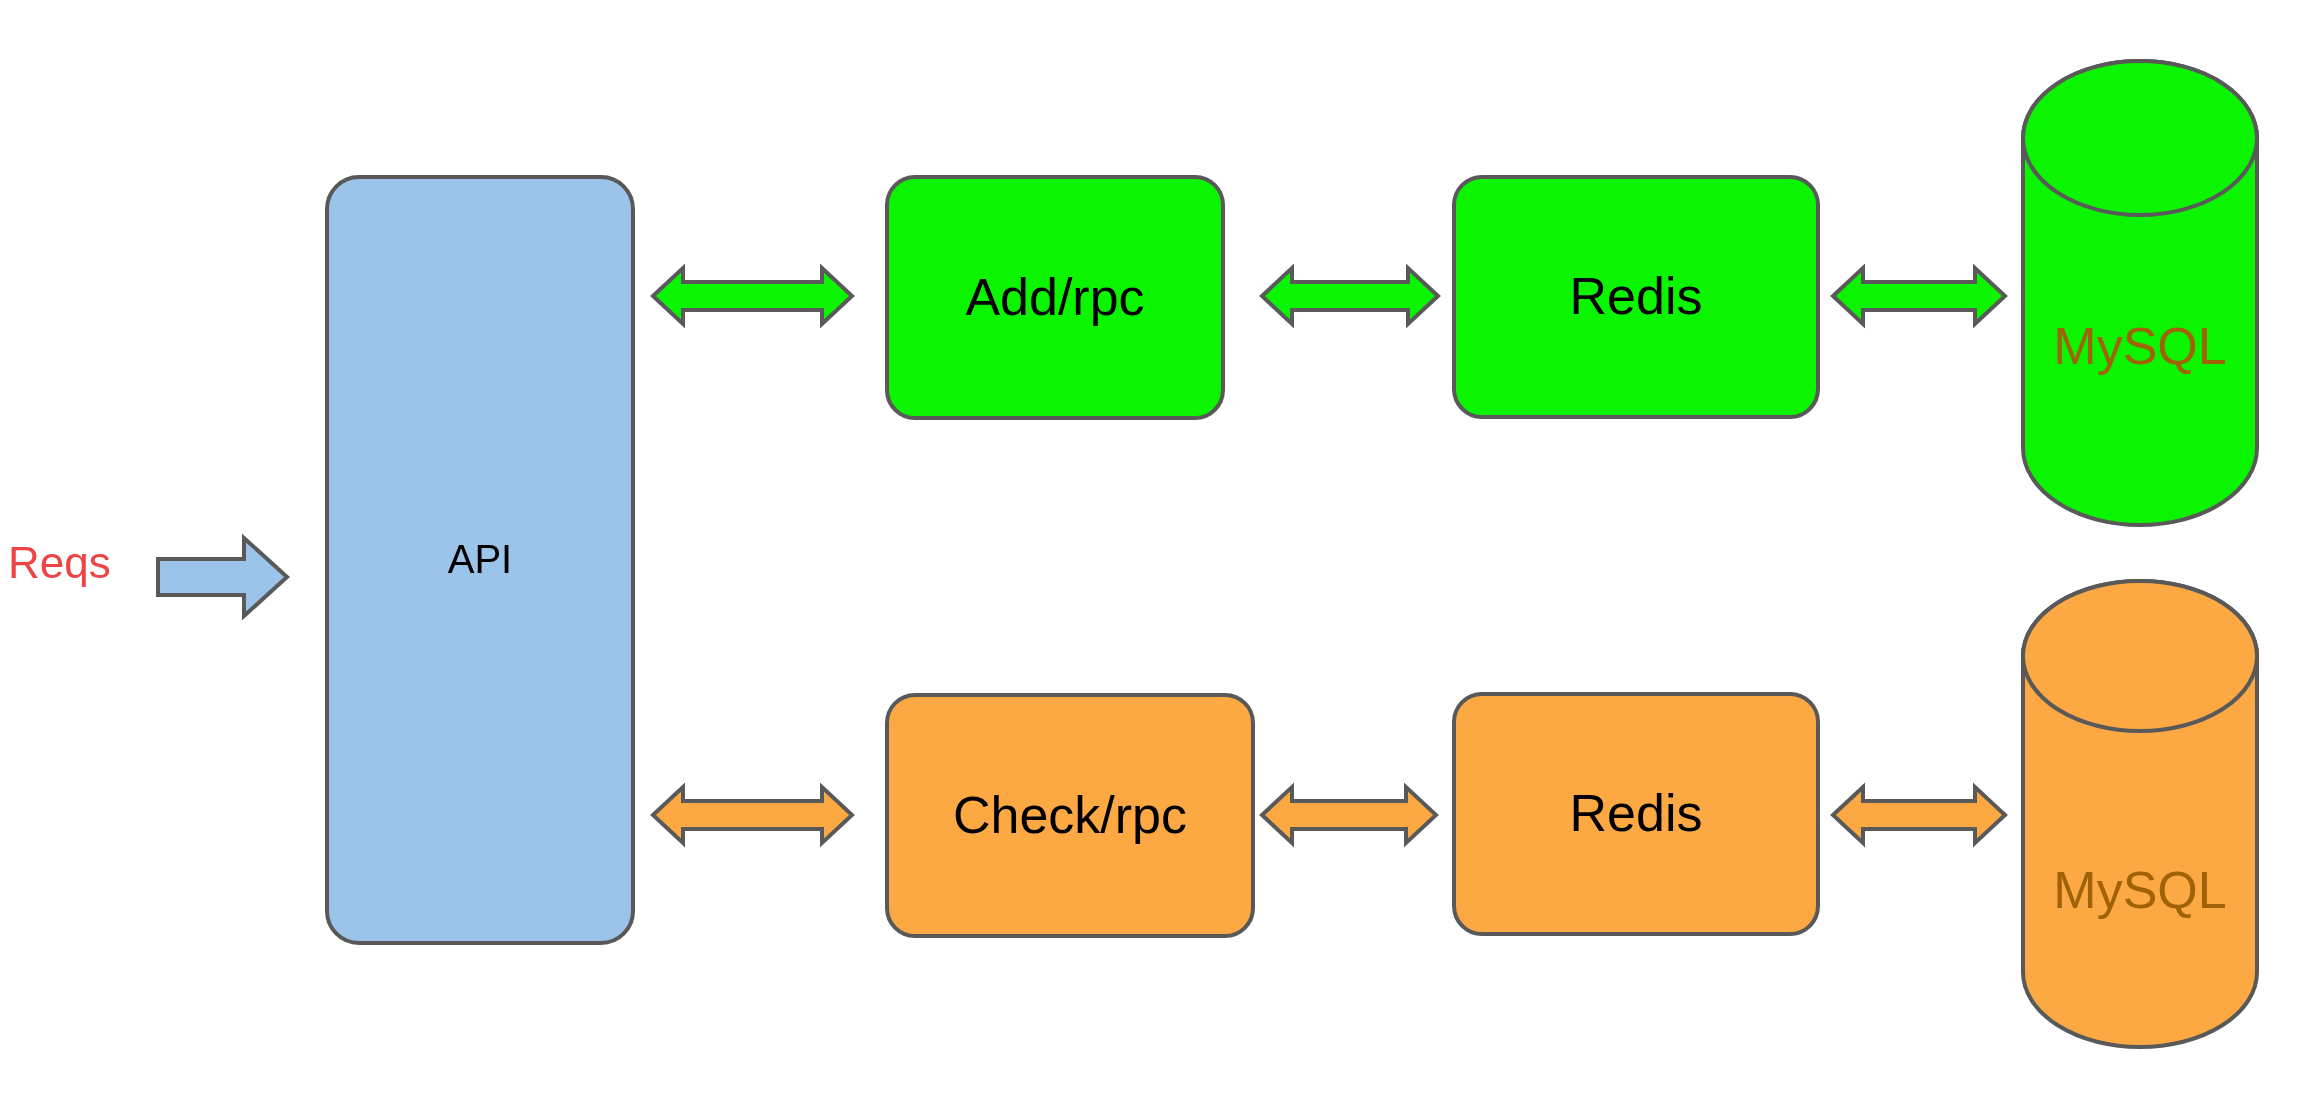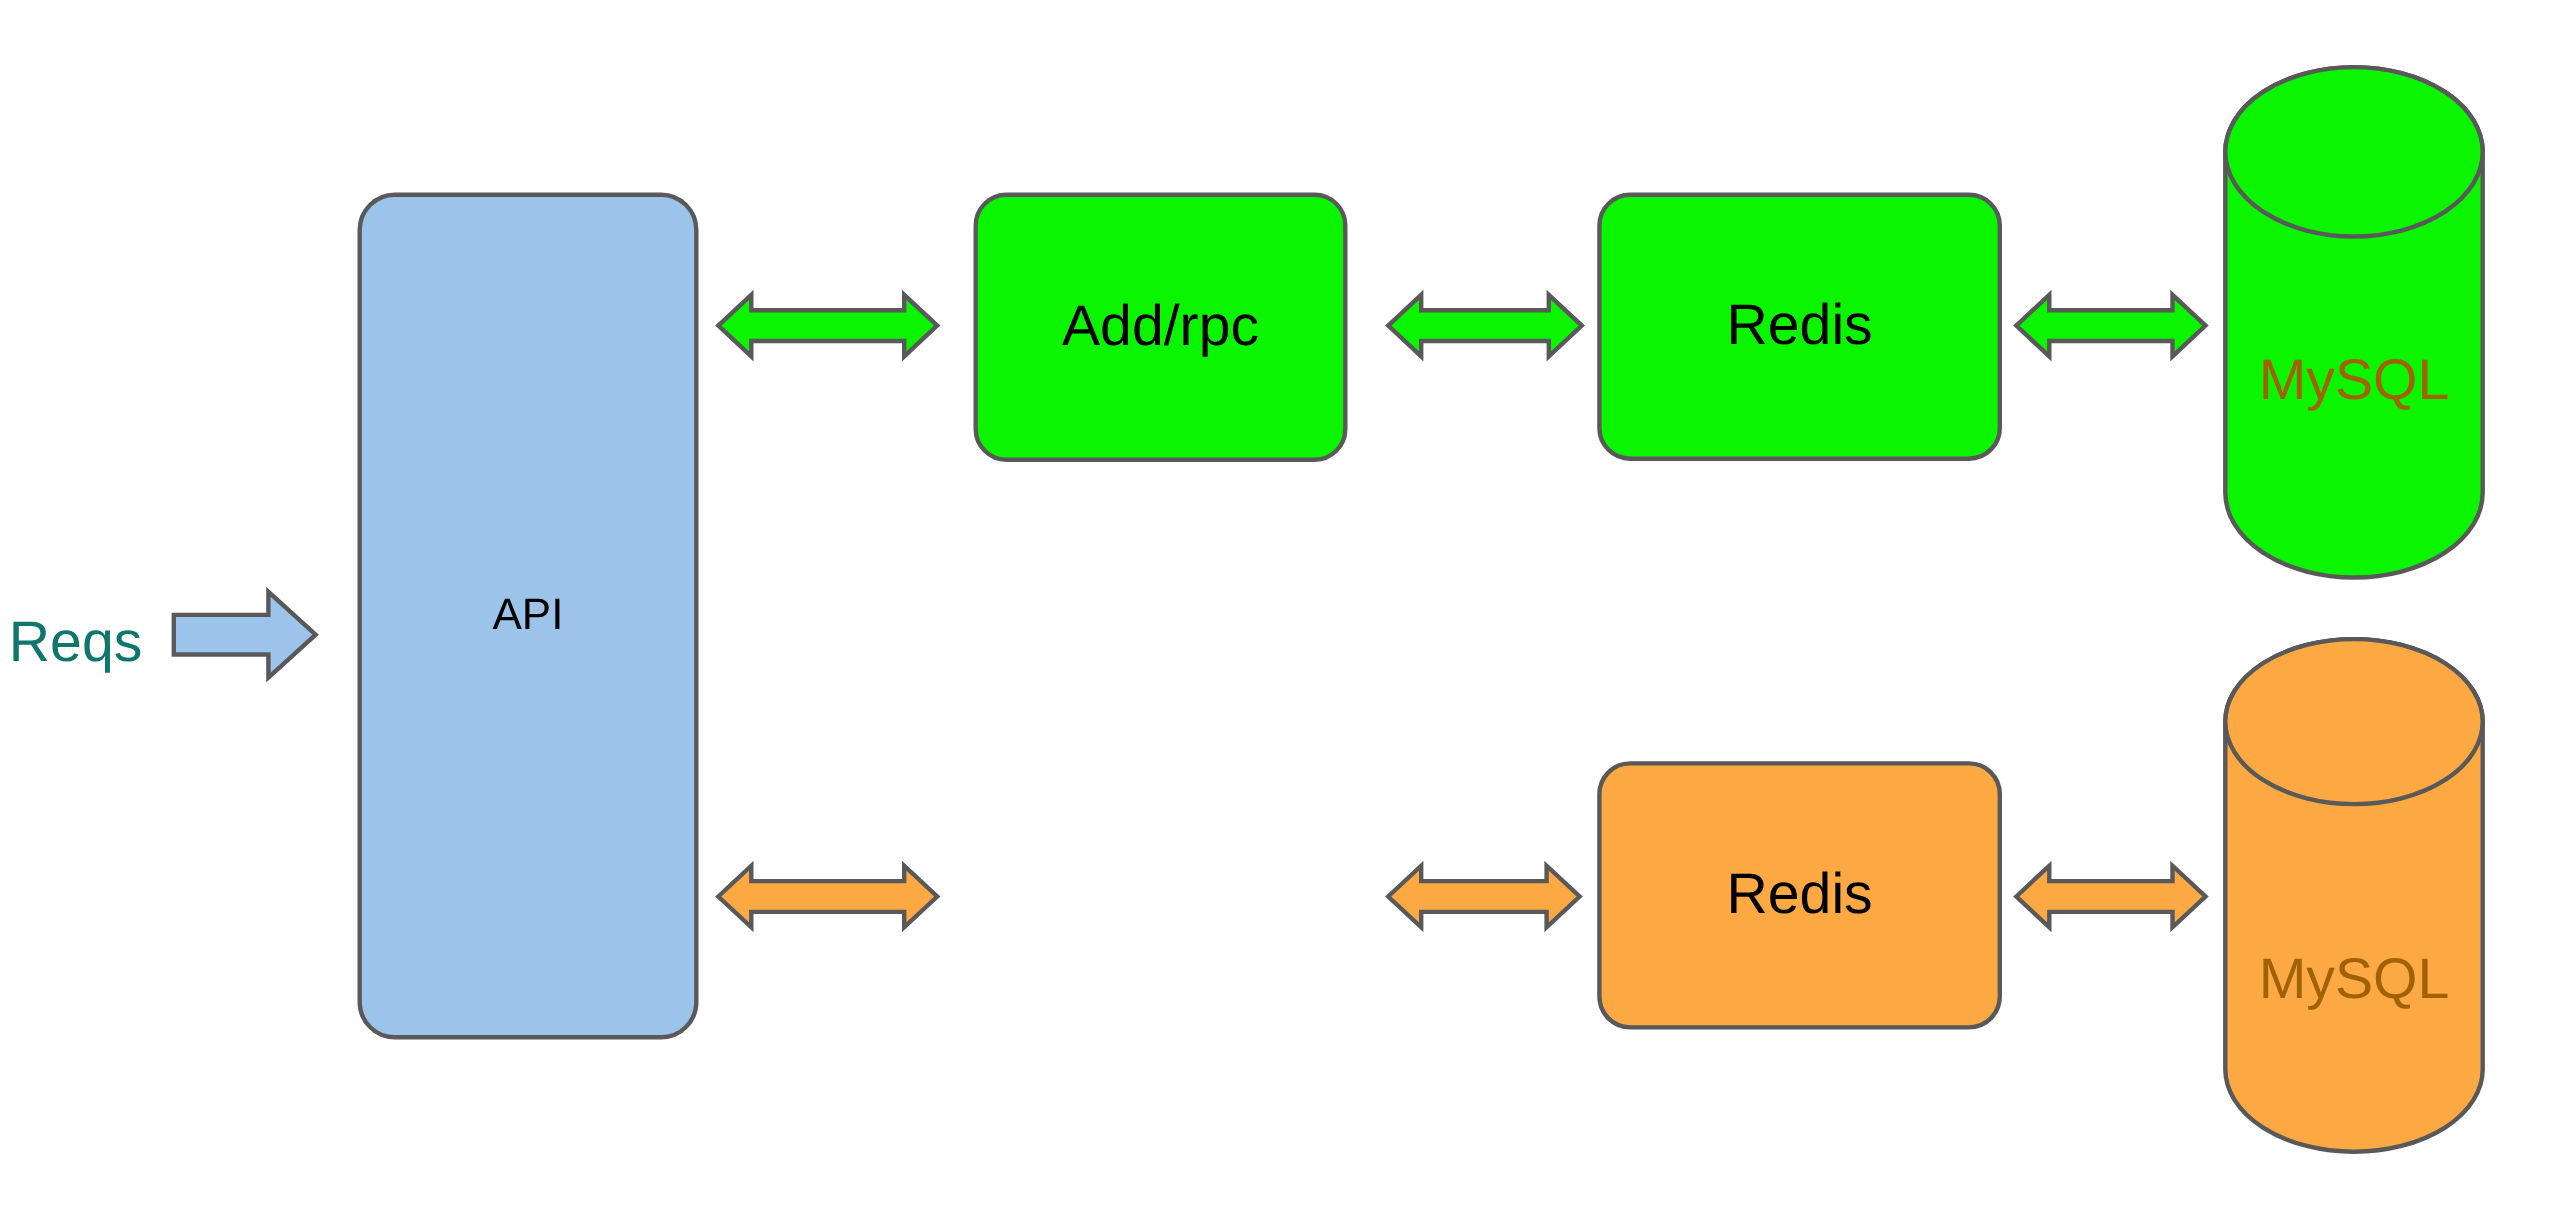--- a/index.html
+++ b/index.html
@@ -103,24 +103,23 @@
     left: 2020px; top: 578px;
     width: 240px; height: 472px;
   }
   #mysql-orange .cyl-label { top: 282px; }
 
   
   #reqs-label {
     position: absolute;
     left: 8px; top: 538px;
     width: 140px;
-    font-size: 52px;
-    color: #0f766e;
+    font-size: 44px;
+    color: #ef4444;
     text-align: left;
-    margin-top: 16px;
   }
 
   
   .arrow {
     position: absolute;
   }
   .arrow svg {
     display: block;
     width: 100%;
     height: 100%;
@@ -189,20 +188,23 @@
     </svg>
     <div class="cyl-label">MySQL</div>
   </div>
 
   <div class="arrow" id="arrow-gw-check">
     <svg viewBox="0 0 203 60" preserveAspectRatio="none">
       <polygon points="2,30 32,2 32,16 171,16 171,2 201,30 171,58 171,44 32,44 32,58" fill="#FCA944" stroke="#595959" stroke-width="4" stroke-linejoin="miter"></polygon>
     </svg>
   </div>
 
+  <div class="node rrect" id="check-rpc">
+    <span>Check/rpc</span>
+  </div>
 
   <div class="arrow" id="arrow-check-redis2">
     <svg viewBox="0 0 178 60" preserveAspectRatio="none">
       <polygon points="2,30 32,2 32,16 146,16 146,2 176,30 146,58 146,44 32,44 32,58" fill="#FCA944" stroke="#595959" stroke-width="4" stroke-linejoin="miter"></polygon>
     </svg>
   </div>
 
   <div class="node rrect" id="redis-orange">
     <span>Redis</span>
   </div>

